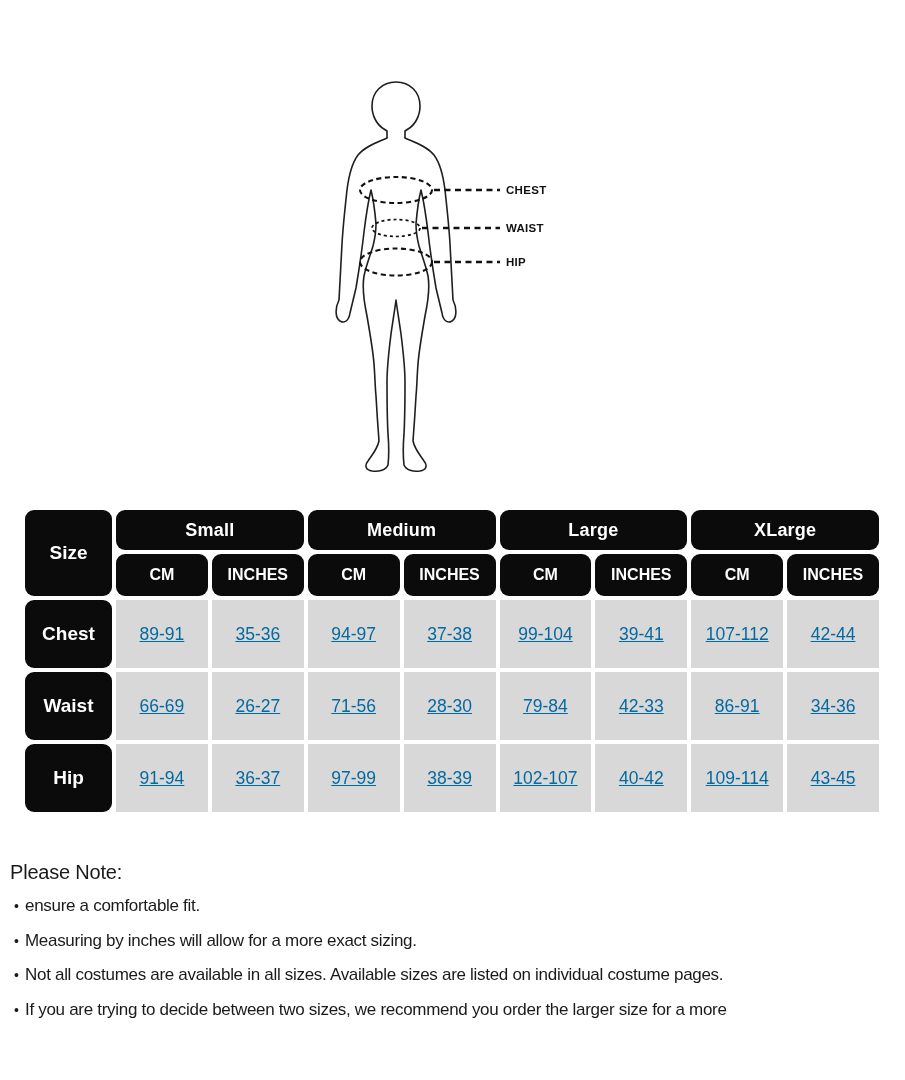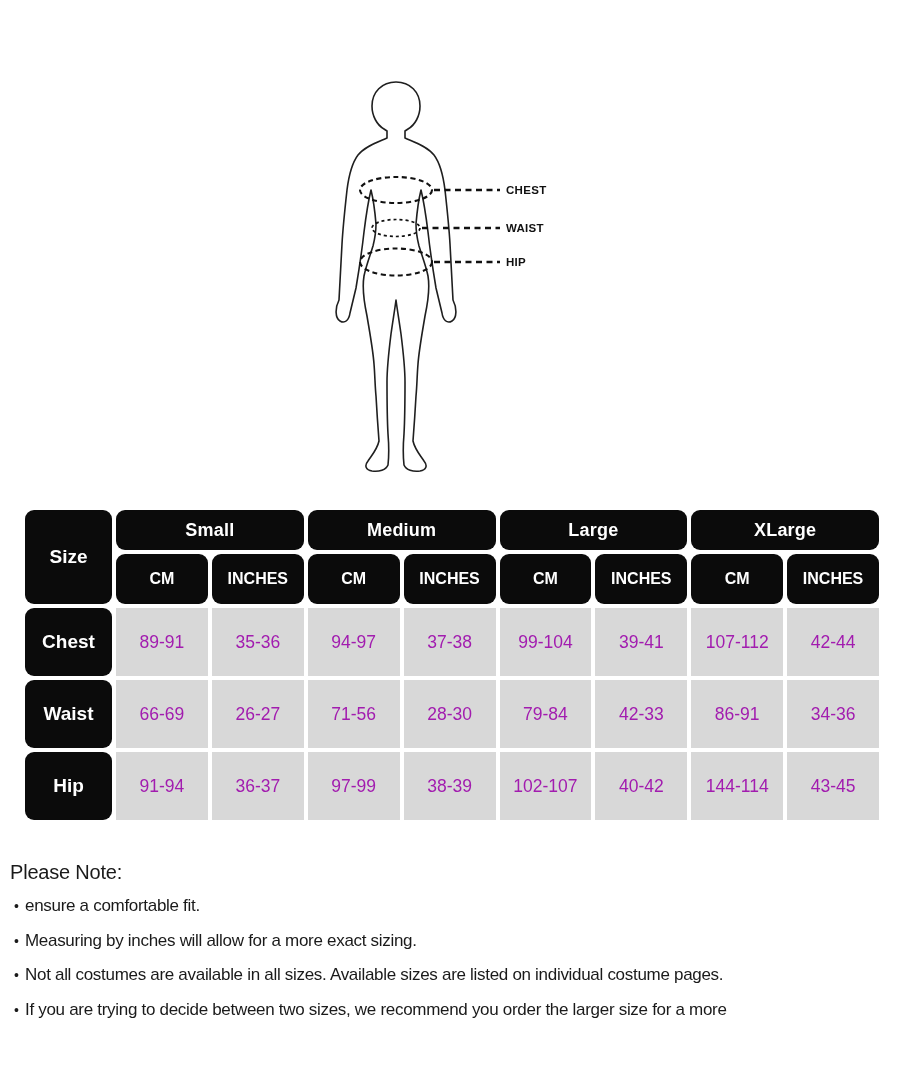--- a/index.html
+++ b/index.html
@@ -44,26 +44,27 @@
   }
   table.size-chart td { text-align: center; vertical-align: middle; }
   .cell-dark {
     background: #0b0b0b;
     color: #ffffff;
     font-weight: 700;
     border-radius: 9px;
   }
   .cell-gray {
     background: #d8d8d8;
-    color: #a21caf;
+    color: #0369a1;
     font-weight: 400;
+    text-decoration: underline;
   }
   td.corner-cell   { font-size: 19px; }
   td.group-cell    { height: 40px; font-size: 18px; letter-spacing: 0.2px; }
-  td.unit-cell     { height: 50px; font-size: 16px; }
+  td.unit-cell     { height: 42px; font-size: 16px; }
   td.rowlabel-cell { font-size: 19px; }
   td.value-cell    { height: 68px; font-size: 17.5px; }
 
   
   .notes {
     position: absolute;
     left: 10px;
     top: 833px;
     width: 888px;
     margin-top: 28px;
@@ -206,21 +207,21 @@
       <td class="cell-gray value-cell">34-36</td>
     </tr>
     <tr>
       <td class="cell-dark rowlabel-cell">Hip</td>
       <td class="cell-gray value-cell">91-94</td>
       <td class="cell-gray value-cell">36-37</td>
       <td class="cell-gray value-cell">97-99</td>
       <td class="cell-gray value-cell">38-39</td>
       <td class="cell-gray value-cell">102-107</td>
       <td class="cell-gray value-cell">40-42</td>
-      <td class="cell-gray value-cell">144-114</td>
+      <td class="cell-gray value-cell">109-114</td>
       <td class="cell-gray value-cell">43-45</td>
     </tr>
   </tbody>
     </table>
 
   <div class="notes">
     <div class="note-heading">Please Note:</div>
 
     <div class="note-line">
       <span class="bullet">•</span>

